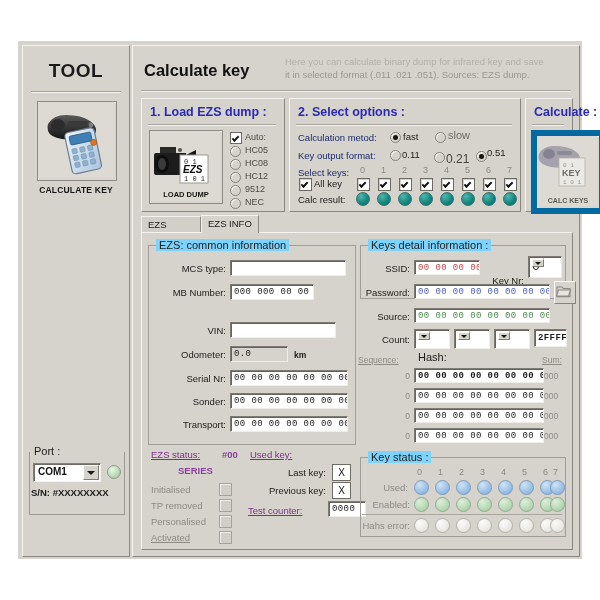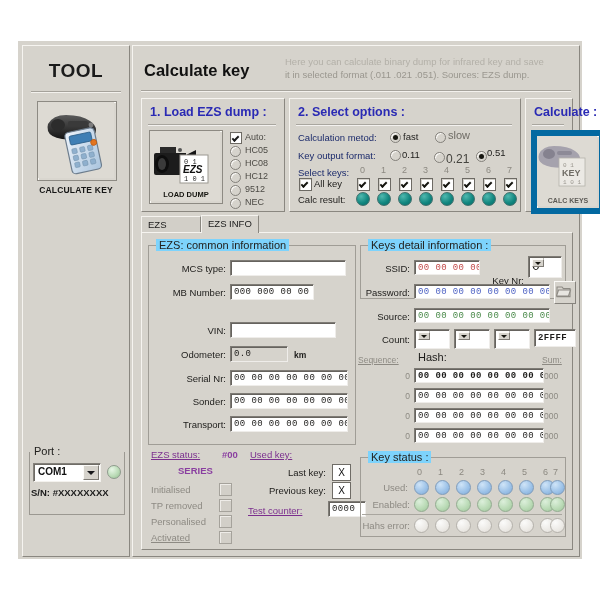--- a/index.html
+++ b/index.html
@@ -382,21 +382,21 @@
       </div>
       <div class="spin" style="left:352px;top:96px;width:34px;height:18px;">
         <span>7F</span>
         <span class="ar up">
             <i></i>
           </span>
         <span class="ar dn">
             <i></i>
           </span>
       </div>
-      <div class="fin mono" style="left:392px;top:96px;width:42px;height:18px;padding-top:3px;font-weight:bold;">2FFFF</div>
+      <div class="fin mono" style="left:392px;top:96px;width:33px;height:18px;padding-top:3px;font-weight:bold;">2FFFF</div>
 
       <span class="flbl ul gray" style="left:216px;top:122px;width:54px;text-align:left;font-size:8.5px;">Sequence:</span>
       <span class="flbl" style="left:276px;top:118px;width:40px;text-align:left;font-size:11px;">Hash:</span>
       <span class="flbl ul gray" style="left:400px;top:122px;width:30px;text-align:left;font-size:8.5px;">Sum:</span>
 
       <span class="flbl gray" style="left:256px;top:138px;width:12px;font-size:8.5px;">0</span>
       <div class="fin mono" style="left:272px;top:135px;width:130px;height:15px;font-weight:bold;">00 00 00 00 00 00 00 00</div>
       <span class="flbl gray" style="left:402px;top:138px;width:24px;text-align:left;font-size:8.5px;">000</span>
 
       <span class="flbl gray" style="left:256px;top:158px;width:12px;font-size:8.5px;">0</span>

